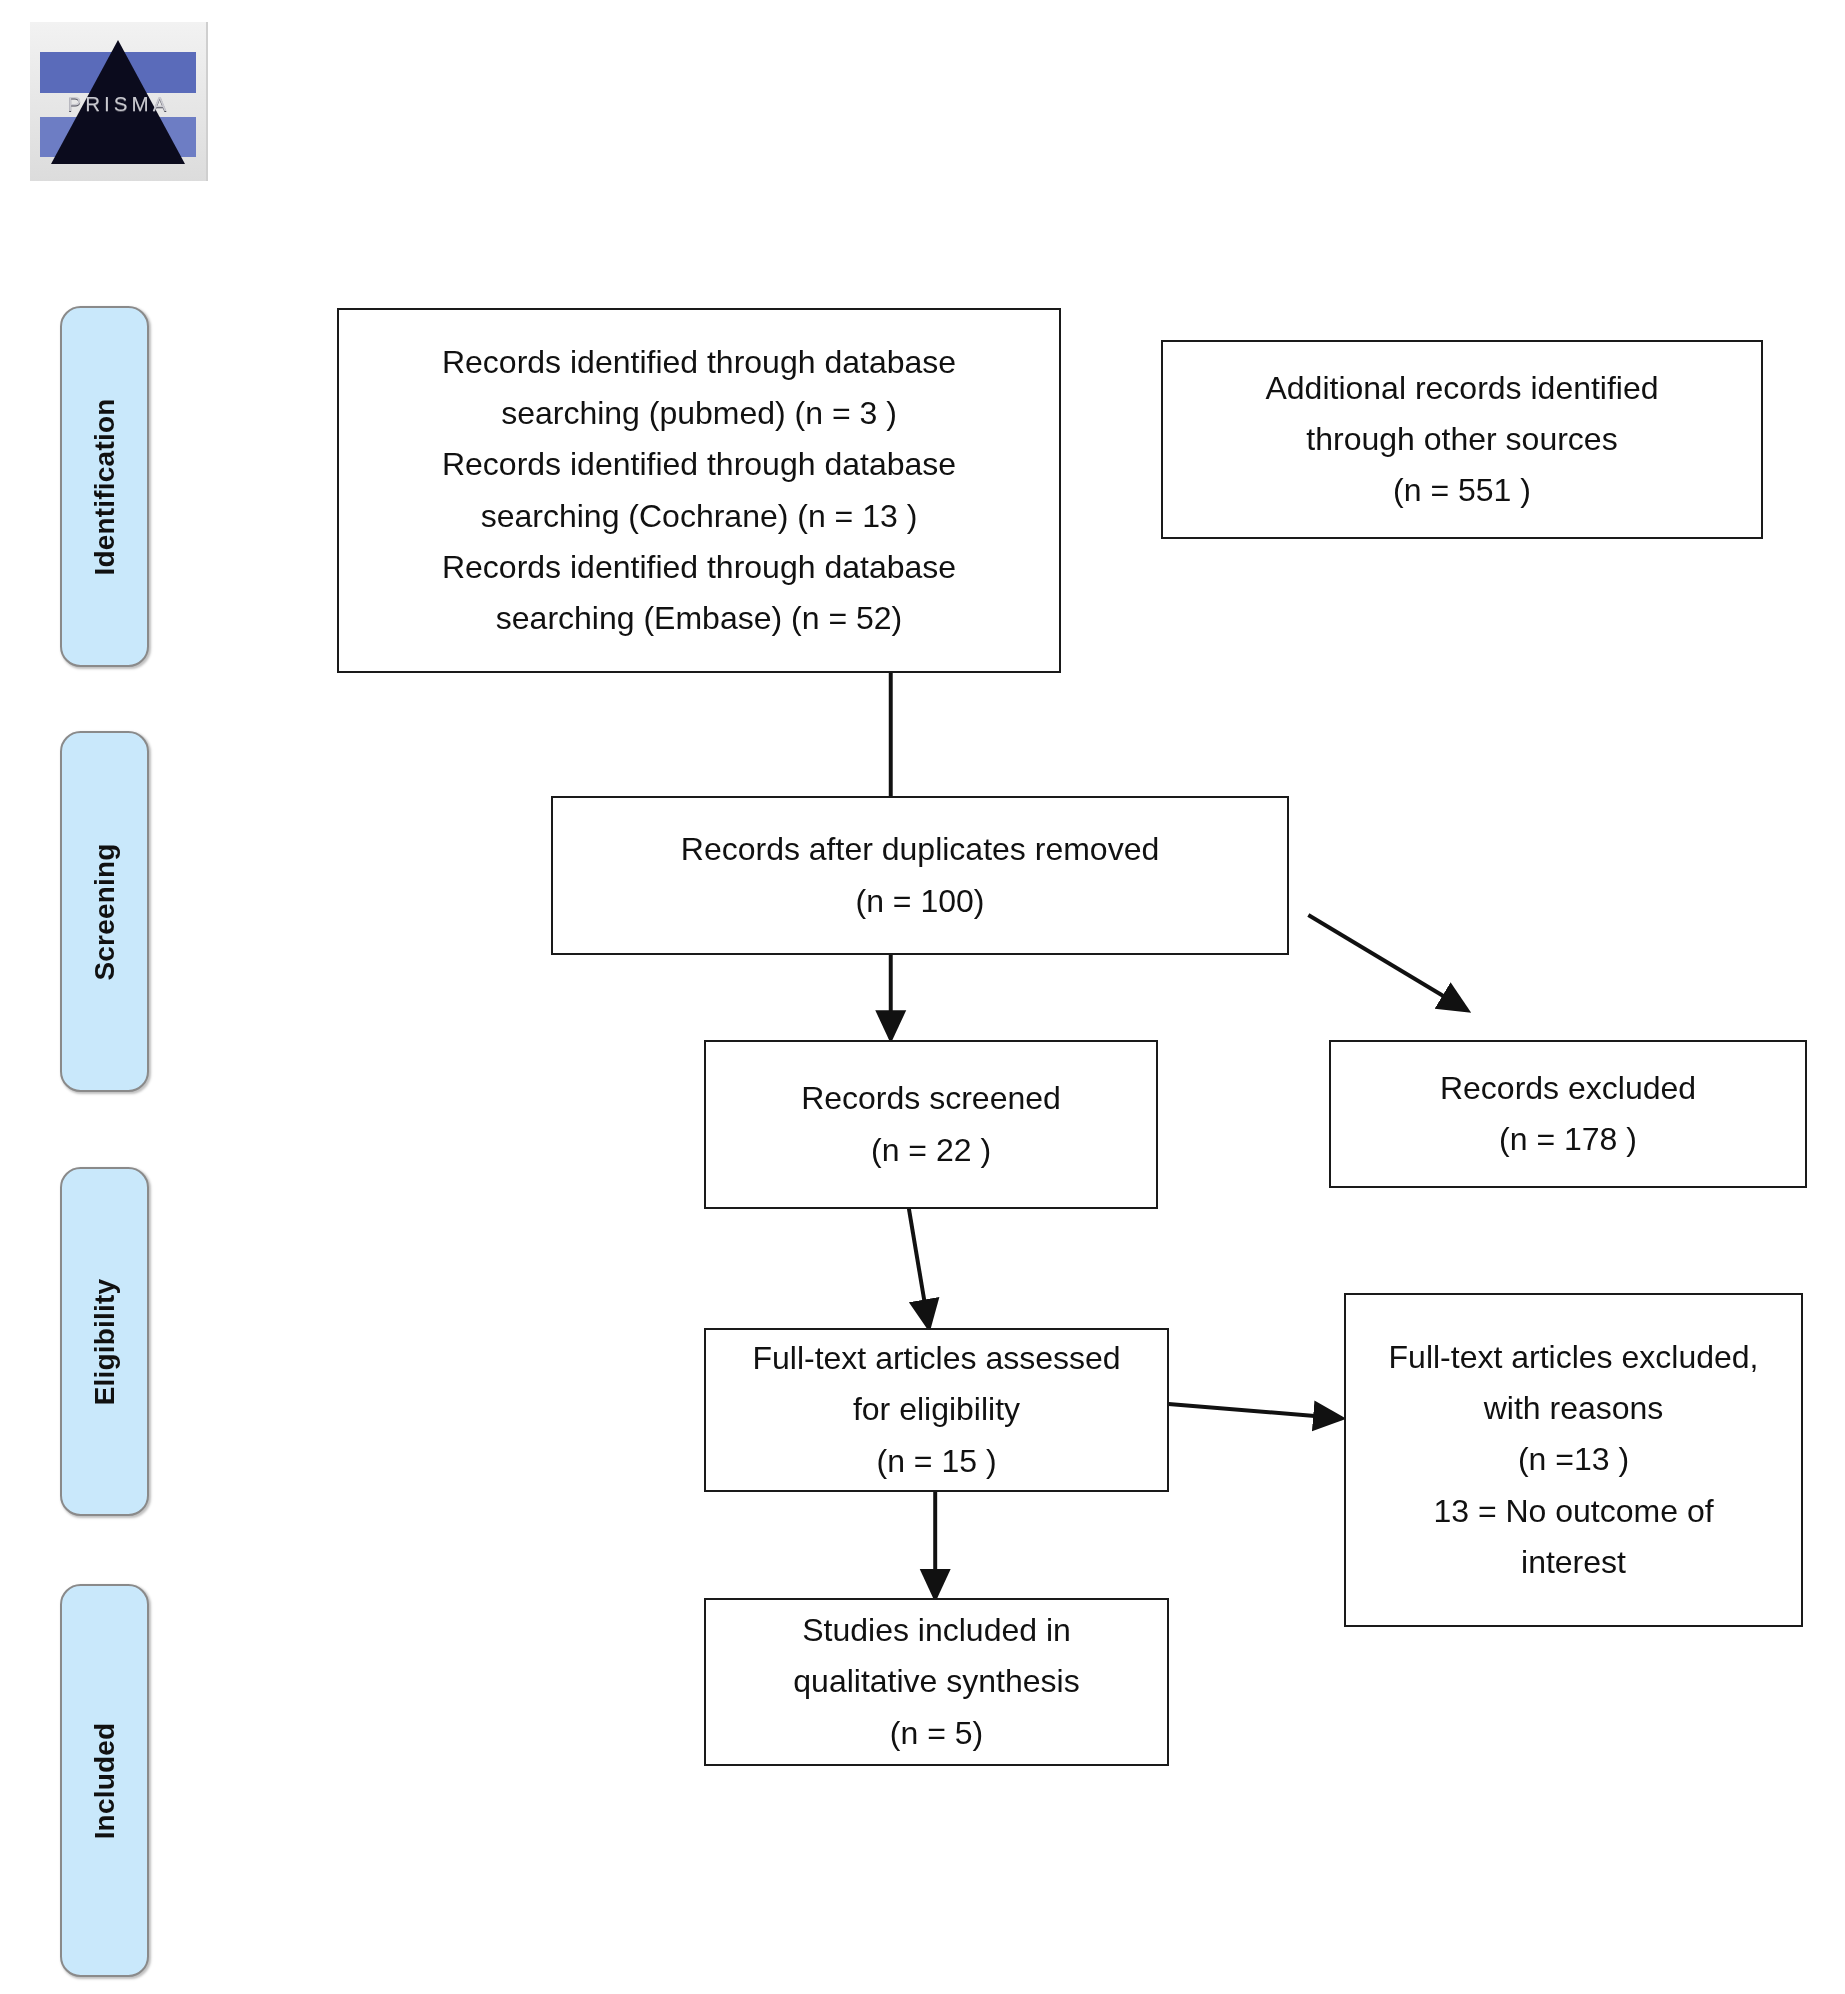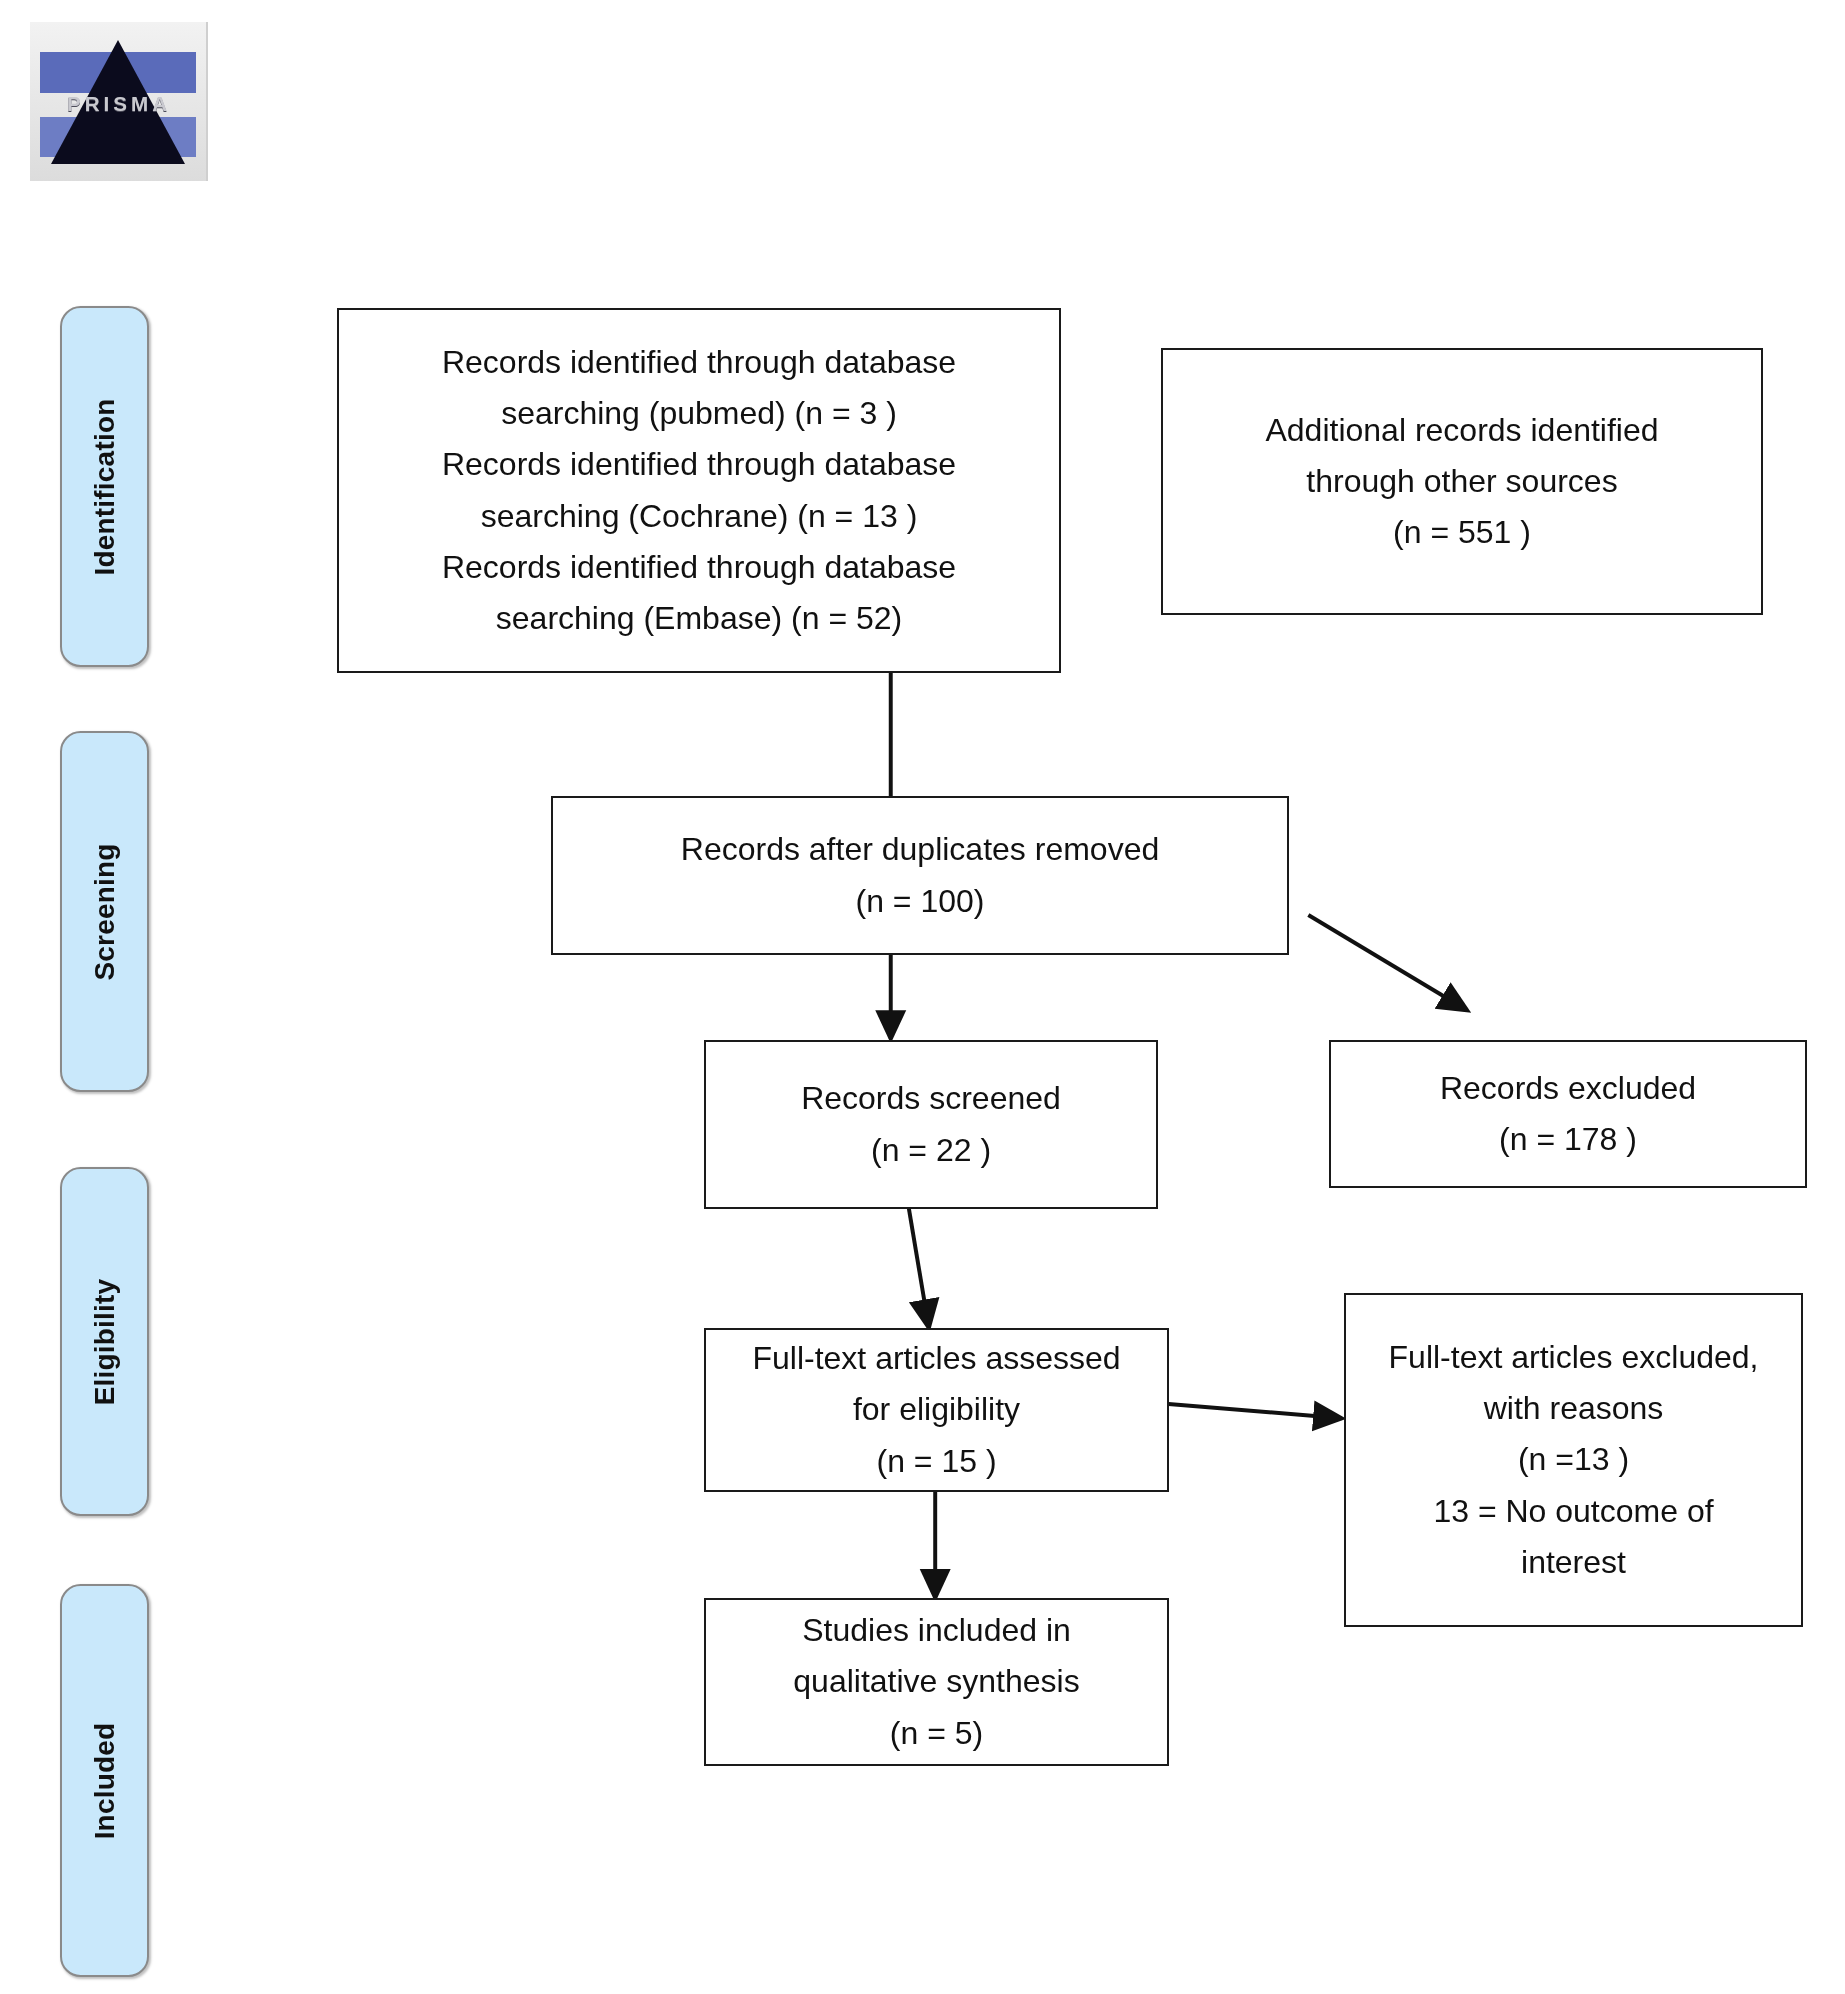--- a/index.html
+++ b/index.html
@@ -59,21 +59,21 @@
     border-bottom: 124px solid #0b0b1d;
   }
   .logo-word {
     position: absolute;
     left: 0;
     top: 70px;
     width: 178px;
     text-align: center;
     font-size: 20.6px;
     letter-spacing: 4px;
-    font-weight: 700;
+    font-weight: 400;
     color: #c9c9cf;
     text-shadow: 0 0.8px 0 #4d4d5a;
   }
 
   
   .phase {
     position: absolute;
     background: #c9e8fb;
     border: 2.4px solid #8a8a8a;
     border-radius: 20.6px;
@@ -171,21 +171,21 @@
 
   <div class="node" style="left:337px; top:308px; width:724px; height:365px;">
     <span class="node-text">Records identified through database
 searching (pubmed) (n =  3  )
 Records identified through database
 searching (Cochrane) (n =  13 )
 Records identified through database
 searching (Embase) (n =  52)</span>
   </div>
 
-  <div class="node" style="left:1161px; top:340px; width:602px; height:267px;margin-top:8px;">
+  <div class="node" style="left:1161px; top:340px; width:602px; height:199px;">
     <span class="node-text">Additional records identified
 through other sources
 (n =  551 )</span>
   </div>
 
   <div class="node" style="left:551px; top:796px; width:738px; height:159px;">
     <span class="node-text">Records after duplicates removed
 (n = 100)</span>
   </div>
 

